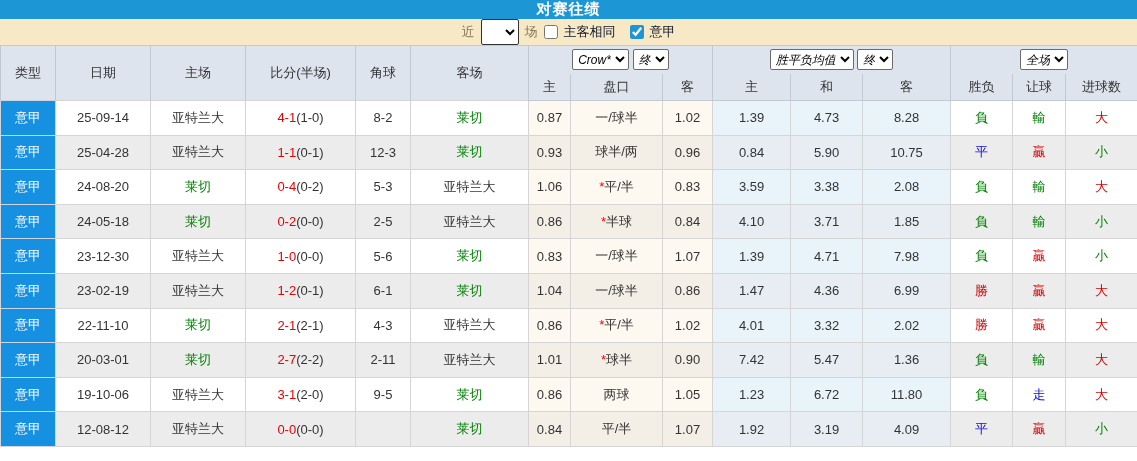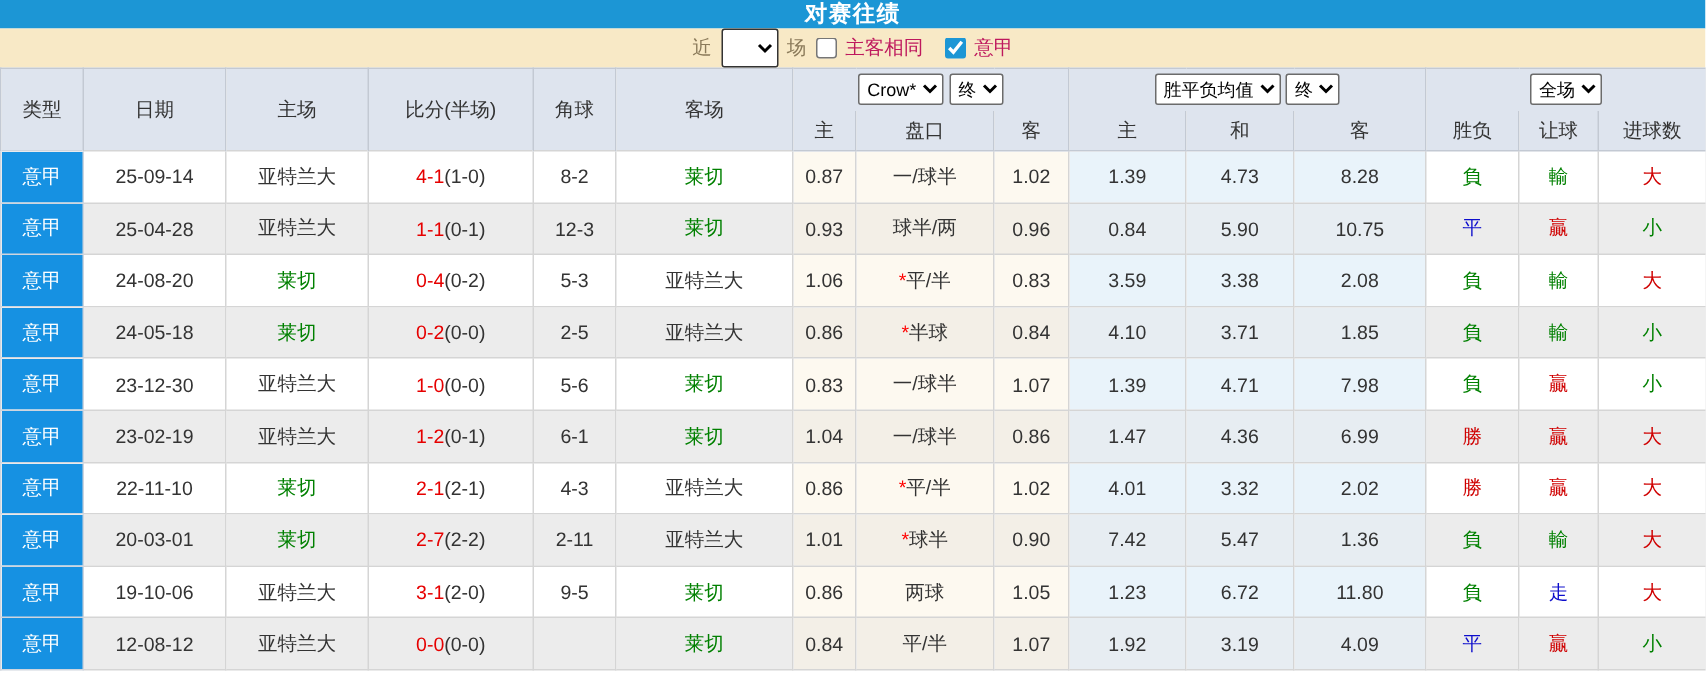--- a/index.html
+++ b/index.html
@@ -17,30 +17,30 @@
     height: 26px; background:#f8e9c6;
     display:flex; align-items:center; justify-content:center; gap:6px;
     font-size:13px;
   }
   .filterbar .dim { color:#8a7a5a; }
   .filterbar select {
     font-size:12px; height:20px; background:#fff; border:1px solid #333;
     border-radius:2px; padding:12px 1px;
   }
   .filterbar input[type=checkbox]{ width:14px; height:14px; accent-color:#1c96d5; }
-  .filterbar label { color:#be185d; }
+  .filterbar label { color:#0f172a; }
 
   table { border-collapse: collapse; table-layout: fixed; width:1137px; }
   th, td { border:1px solid #c3c9d3; text-align:center; overflow:hidden; white-space:nowrap; }
   thead th { background:#dee4ee; font-weight:normal; color:#333; height:28px; }
   thead .selrow th { border-bottom:none; }
   thead .subrow th { border-top:none; height:27px; }
   thead select {
     font-size:12px; height:21px; background:#fff; border:1px solid #6b6b6b;
-    border-radius:2px; padding:0 1px; color:#000;
+    border-radius:2px; padding:0 1px; color:#000;font-style:italic;
   }
   tbody td { height:34.6px; border:1px solid #d5d5d5; }
   tbody tr:nth-child(odd) td { background:#ffffff; }
   tbody tr:nth-child(even) td { background:#ececec; }
   tbody tr:nth-child(odd) td.crow { background:#fdf9f0; }
   tbody tr:nth-child(even) td.crow { background:#f3efe7; }
   tbody tr:nth-child(odd) td.avg { background:#e9f3fa; }
   tbody tr:nth-child(even) td.avg { background:#e7edf2; }
   tbody td.lg, tbody tr:nth-child(odd) td.lg, tbody tr:nth-child(even) td.lg {
     background:#1691e2; color:#fff; border-color:#cfd5de;

